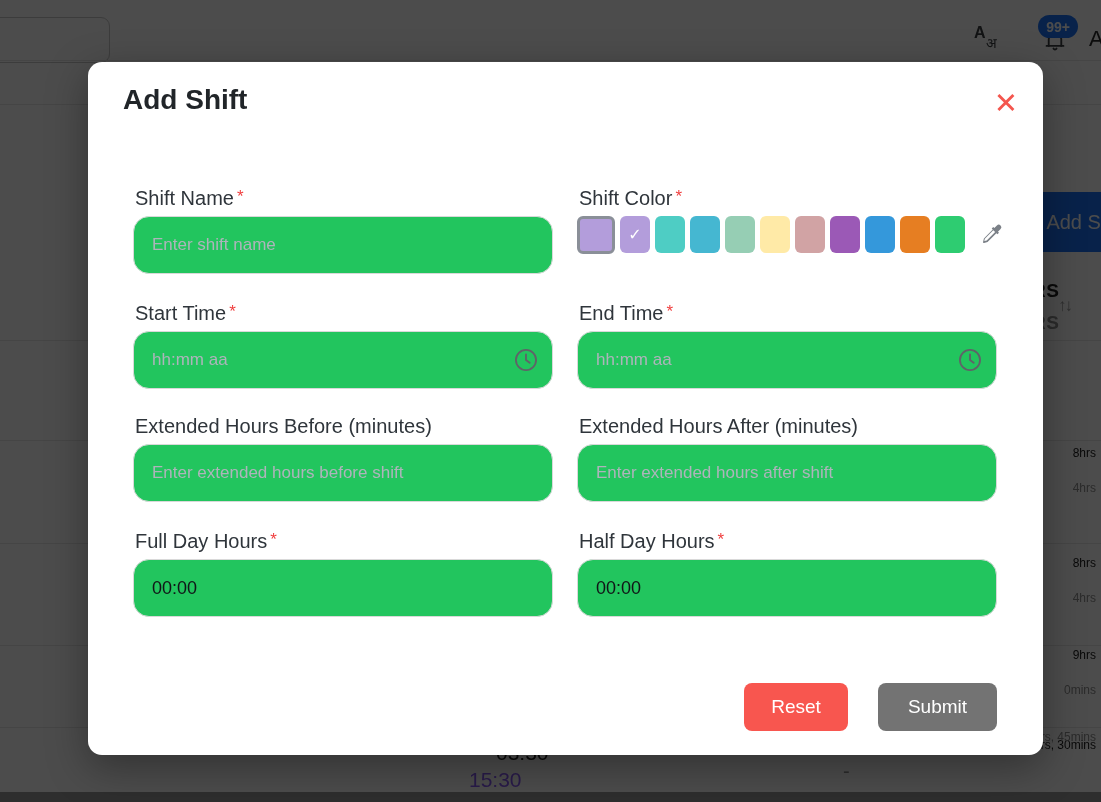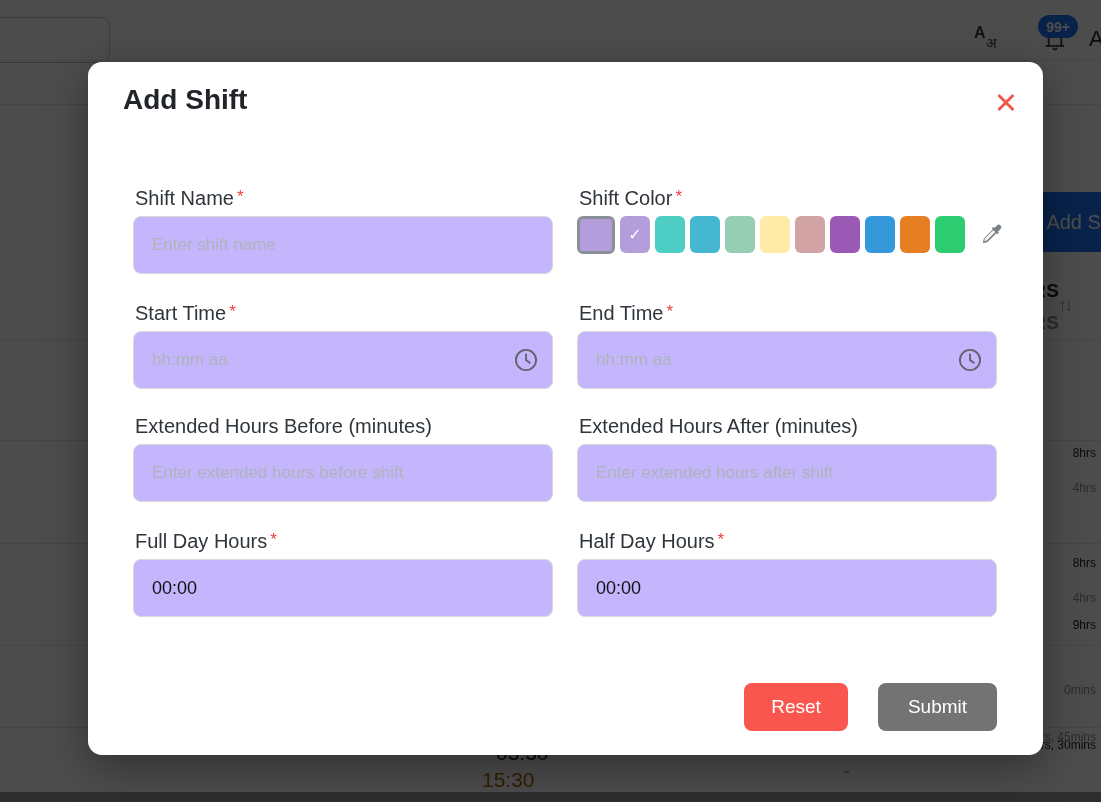--- a/index.html
+++ b/index.html
@@ -22,38 +22,38 @@
   .bg-user{position:absolute;left:1089px;top:26px;font-size:22px;color:#2b2b2b;font-weight:500;}
   .bg-addshift{position:absolute;left:1012px;top:192px;width:150px;height:60px;border-radius:9px;
     color:#fff;font-size:20px;font-weight:500;display:flex;align-items:center;justify-content:center;}
   .bg-colhead1{position:absolute;left:1032px;top:280px;font-size:19px;font-weight:bold;color:#1f1f1f;letter-spacing:.5px;}
   .bg-colhead2{position:absolute;left:1032px;top:312px;font-size:19px;font-weight:bold;color:#8f8f8f;letter-spacing:.5px;}
   .bg-sort{position:absolute;left:1058px;top:296px;font-size:17px;color:#9a9a9a;letter-spacing:-2px;}
   .bg-cell{position:absolute;right:5px;text-align:right;font-size:12px;white-space:nowrap;}
   .bg-cell .p{color:#1c1c1c;}
   .bg-cell .s{color:#8f8f8f;}
   .bg-time1{position:absolute;left:496px;top:741px;font-size:21px;color:#1c1c1c;}
-  .bg-time2{position:absolute;left:482px;top:768px;font-size:21px;color:#a16207;}
+  .bg-time2{position:absolute;left:469px;top:768px;font-size:21px;color:#8b5cf6;}
   .bg-dash{position:absolute;left:843px;top:760px;font-size:20px;color:#8f8f8f;}
   .bg-strip{position:absolute;left:0;top:792px;width:100%;height:10px;background:#9a9a9a;}
   
   .overlay{position:absolute;inset:0;background:rgba(0,0,0,0.70);z-index:5;}
   
   .modal{position:absolute;left:88px;top:62px;width:955px;height:693px;background:#fff;
     border-radius:14px;box-shadow:0 12px 40px rgba(0,0,0,.35);z-index:10;}
   .modal-title{position:absolute;left:35px;top:22px;font-size:28px;font-weight:600;color:#212529;}
   .modal-close{position:absolute;left:901px;top:24px;width:34px;height:34px;font-size:29px;
     line-height:34px;text-align:center;cursor:pointer;font-weight:400;}
   .form{position:absolute;left:45px;top:121px;width:864px;display:grid;
     grid-template-columns:420px 420px;column-gap:24px;}
   .field{margin-bottom:24px;}
   .field-label{font-size:20px;color:#2f353b;line-height:27px;margin-bottom:4px;margin-left:2px;}
   .req{color:#f03e3e;font-size:17px;margin-left:3px;vertical-align:3px;}
-  .tinput{width:100%;height:58px;box-sizing:border-box;border:1px solid #d9d9d9;border-radius:8px;
-    padding:0 48px 0 18px;font-size:17px;color:#1f2937;outline:none;background:#c4b5fd;
+  .tinput{width:100%;height:58px;box-sizing:border-box;border:1px solid #d9d9d9;border-radius:16px;
+    padding:0 48px 0 18px;font-size:17px;color:#1f2937;outline:none;background:#22c55e;
     font-family:"Liberation Sans","DejaVu Sans",sans-serif;}
   .tinput.noicon{padding-right:18px;}
   .tinput.val{font-size:18px;color:#111417;}
   .tinput::placeholder{color:#aeb4bb;opacity:1;}
   .input-wrap{position:relative;}
   .clock{position:absolute;right:14px;top:16px;width:26px;height:26px;pointer-events:auto;cursor:pointer;}
   
   .swatch-row{display:flex;align-items:flex-start;gap:5px;margin-top:2px;}
   .swatch-preview{width:32px;height:32px;border:3px solid #8a8f98;border-radius:6px;flex:0 0 auto;}
   .swatch{width:30px;height:37px;border-radius:6px;flex:0 0 auto;cursor:pointer;
@@ -104,21 +104,21 @@
   <div class="bg-cell" style="top:446px">
     <span class="p">8hrs</span></div>
   <div class="bg-cell" style="top:481px">
     <span class="s">4hrs</span></div>
 
   <div class="bg-cell" style="top:556px">
     <span class="p">8hrs</span></div>
   <div class="bg-cell" style="top:591px">
     <span class="s">4hrs</span></div>
 
-  <div class="bg-cell" style="top:618px">
+  <div class="bg-cell" style="top:648px">
     <span class="p">9hrs</span></div>
   <div class="bg-cell" style="top:683px">
     <span class="s">0mins</span></div>
 
   <div class="bg-cell" style="top:738px">
     <span class="p">7hrs, 30mins</span></div>
   <div class="bg-cell" style="top:730px">
     <span class="s">3hrs, 45mins</span></div>
 
   <div class="bg-time1">03:30</div>

